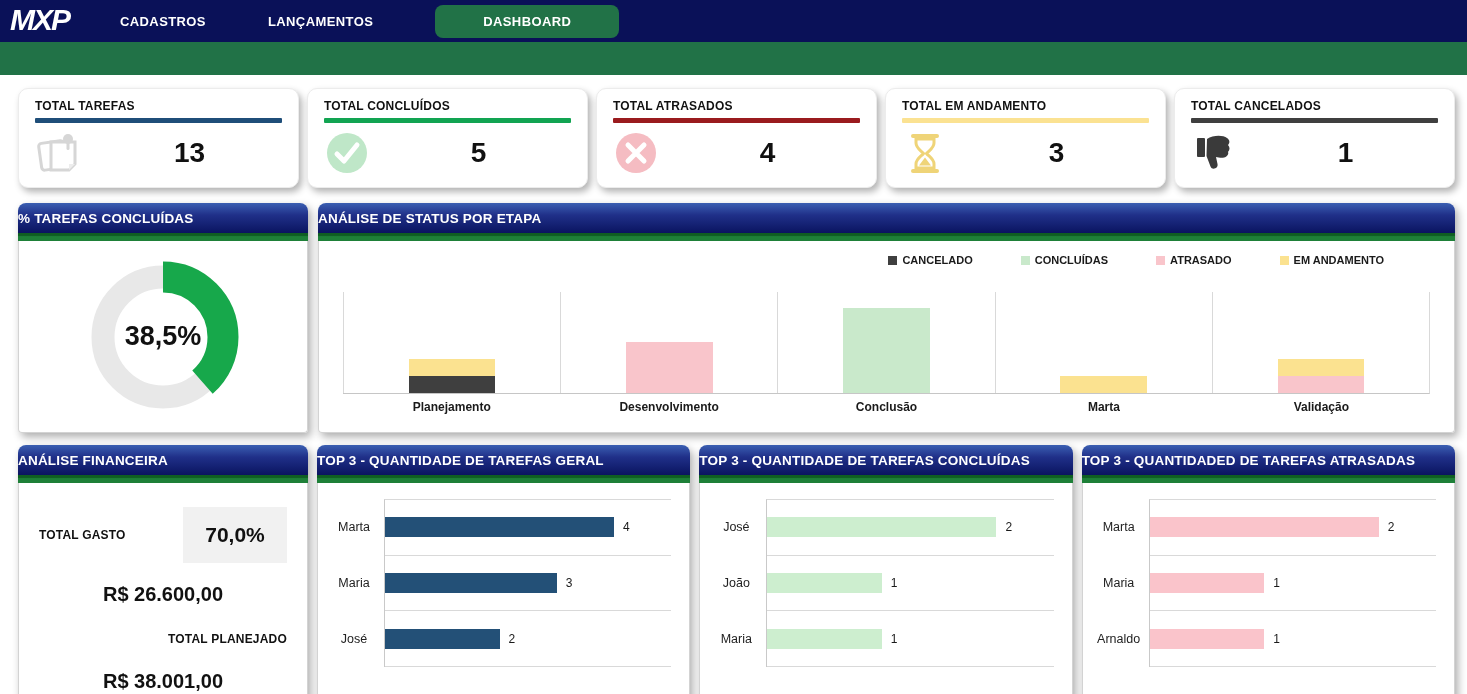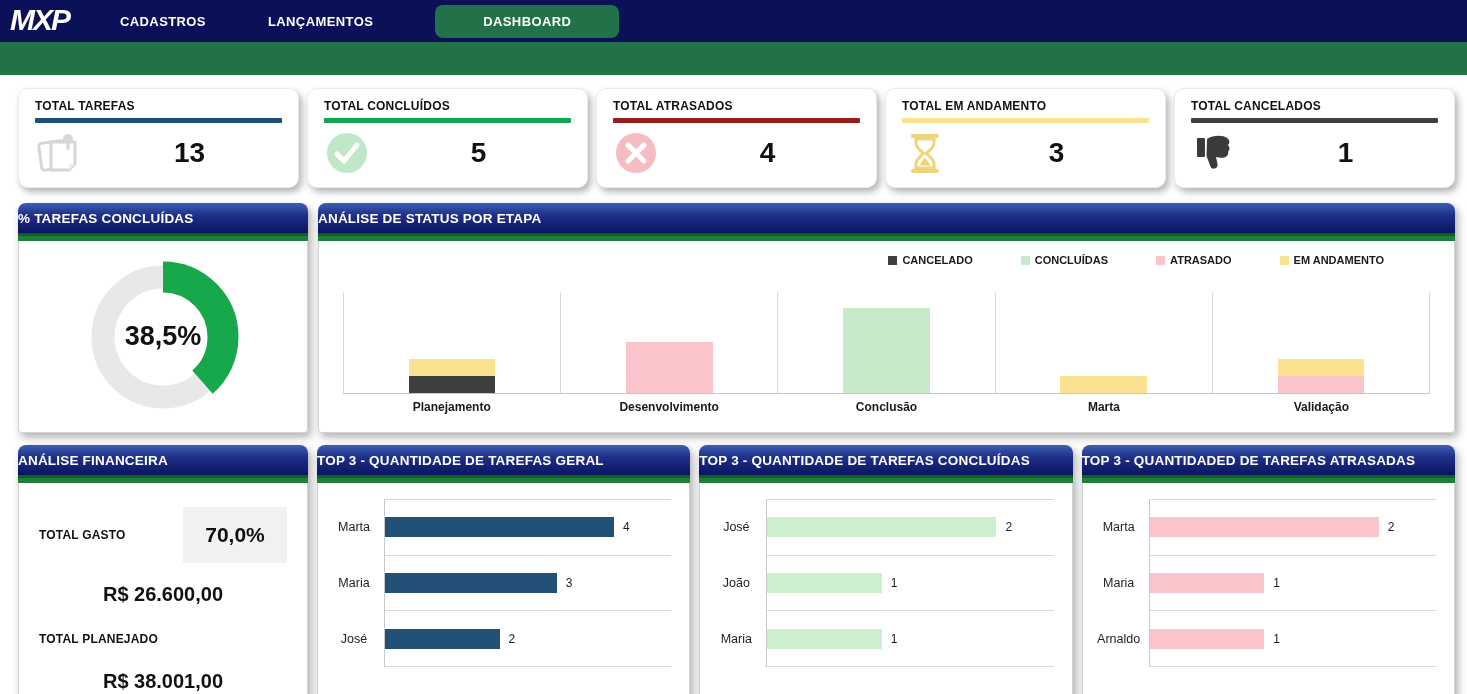--- a/index.html
+++ b/index.html
@@ -60,21 +60,21 @@
     display:flex; flex-direction:column-reverse; }
   .status-cats { margin:6px 24px 0 24px; display:flex; }
   .status-cat { flex:1; text-align:center; font-size:12px; font-weight:bold; color:#1a1a1a; }
 
   
   .fin-body { padding:24px 20px 0 20px; }
   .fin-line1 { display:flex; align-items:center; justify-content:space-between; }
   .fin-label { font-size:12px; font-weight:bold; letter-spacing:.2px; }
   .fin-box { background:#F1F1F1; padding:16px 16px; font-size:21px; font-weight:bold; min-width:104px; text-align:center; }
   .fin-value { text-align:center; font-size:20px; font-weight:bold; margin-top:20px; }
-  .fin-label2 { margin-top:26px; }
+  .fin-label2 { margin-top:26px;text-align:right; }
   .fin-value2 { margin-top:24px; }
 
   
   .hbar-chart { display:flex; margin:16px 18px 0 6px; }
   .hbar-labels { width:60px; display:flex; flex-direction:column; }
   .hbar-label { flex:1; display:flex; align-items:center; justify-content:center;
     font-size:12.5px; color:#222; }
   .hbar-plot { flex:1; display:flex; flex-direction:column;
     border-left:1px solid #C9C9C9; border-top:1px solid #D9D9D9; height:168px; }
   .hbar-row { flex:1; border-bottom:1px solid #D9D9D9; display:flex; align-items:center; }

